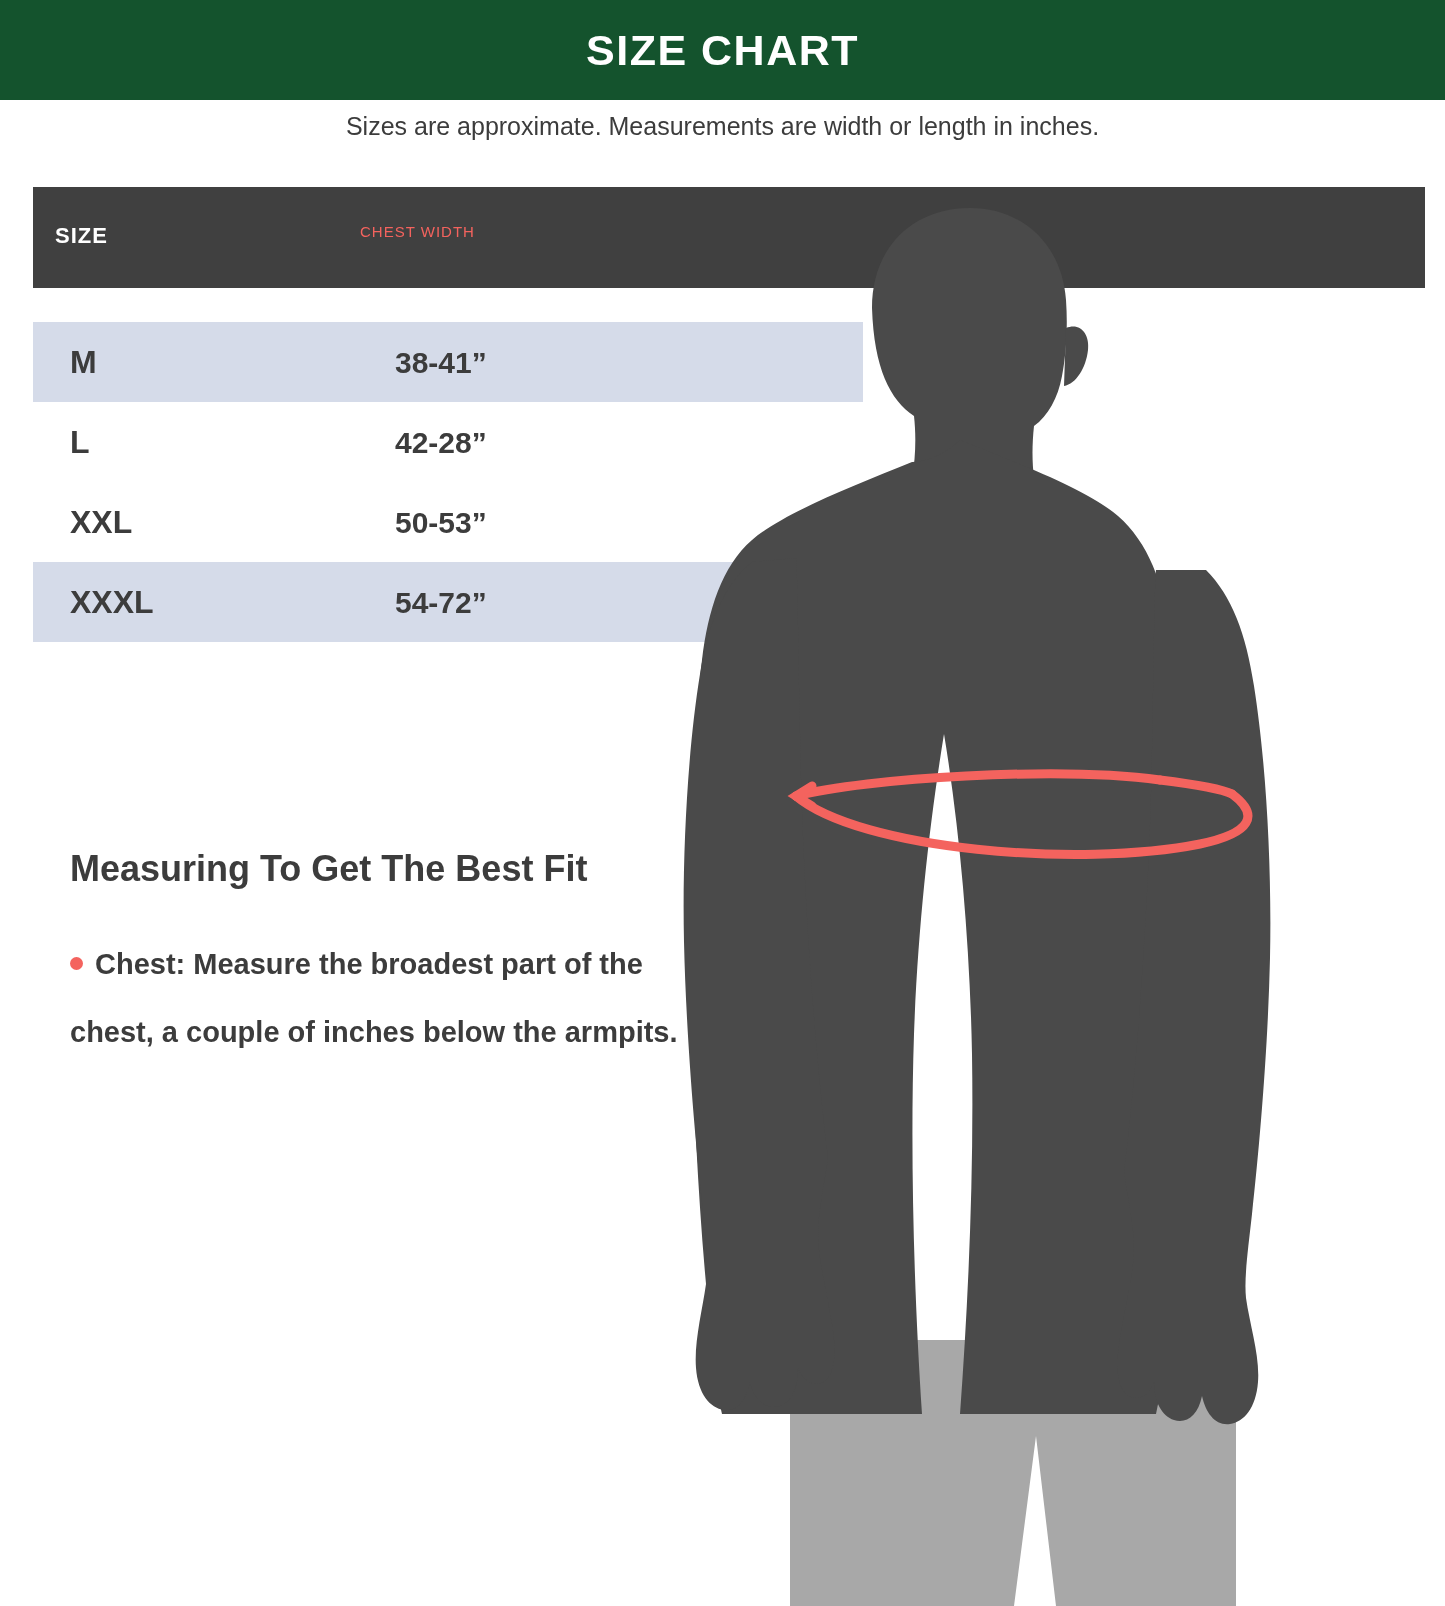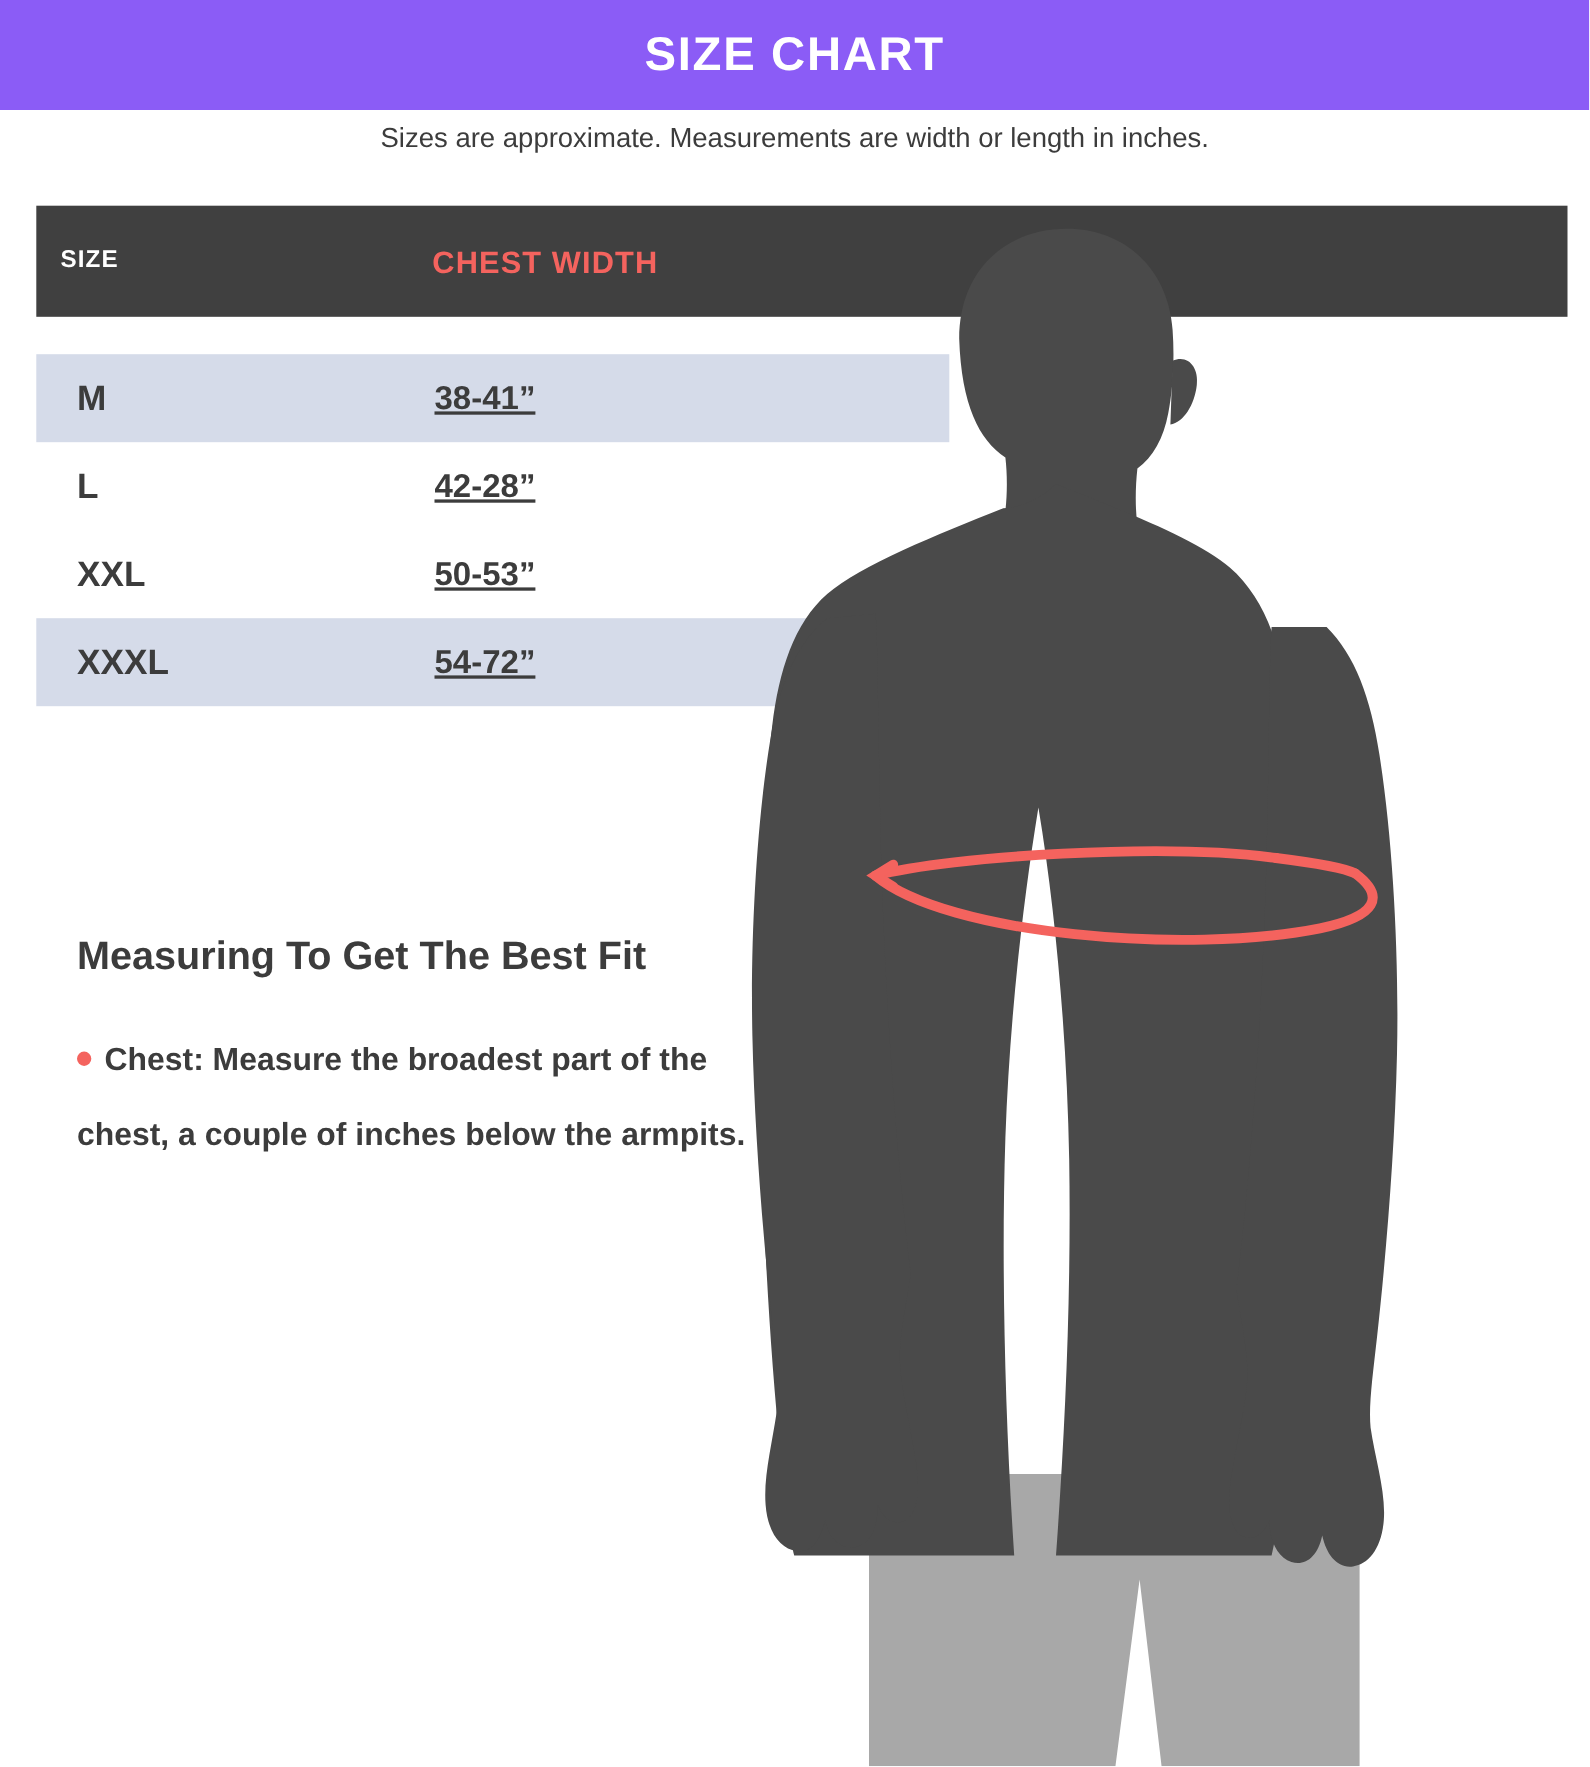--- a/index.html
+++ b/index.html
@@ -20,21 +20,21 @@
     background: #ffffff;
   }
 
   
   .title-bar {
     position: absolute;
     left: 0;
     top: 0;
     width: 1445px;
     height: 100px;
-    background: #8b5cf6;
+    background: #14532d;
     display: flex;
     align-items: center;
     justify-content: center;
   }
   .title-bar .title {
     color: #ffffff;
     font-size: 43px;
     font-weight: bold;
     letter-spacing: 1.5px;
   }
@@ -63,25 +63,24 @@
     top: 36px;
     font-size: 22px;
     font-weight: bold;
     color: #ffffff;
     letter-spacing: 1px;
   }
   .table-head .col-chest {
     position: absolute;
     left: 327px;
     top: 36px;
-    font-size: 28px;
-    font-weight: bold;
+    font-size: 15px;
+    font-weight: normal;
     color: #f4635e;
     letter-spacing: 1px;
-    margin-left: 33px;
   }
 
   .rows {
     position: absolute;
     left: 33px;
     top: 322px;
     width: 1356px;
   }
   .row {
     position: relative;
@@ -105,21 +104,20 @@
     font-weight: bold;
     color: #3c3c3c;
   }
   .row .chest {
     position: absolute;
     left: 362px;
     top: 24px;
     font-size: 30px;
     font-weight: bold;
     color: #3c3c3c;
-    text-decoration: underline;
   }
 
   
   .notes {
     position: absolute;
     left: 70px;
     top: 848px;
     width: 640px;
   }
   .notes h2 {

